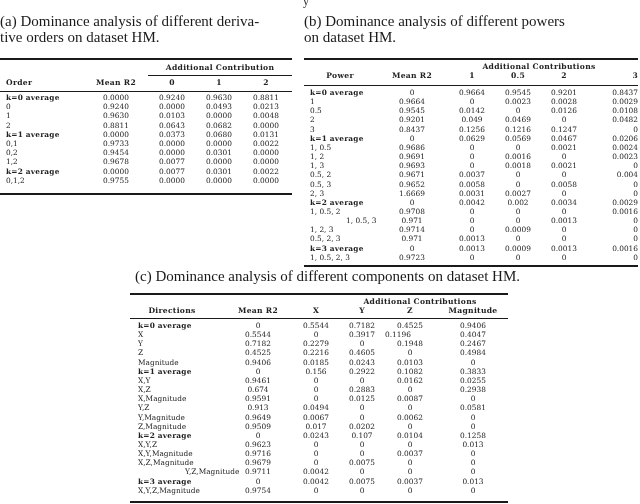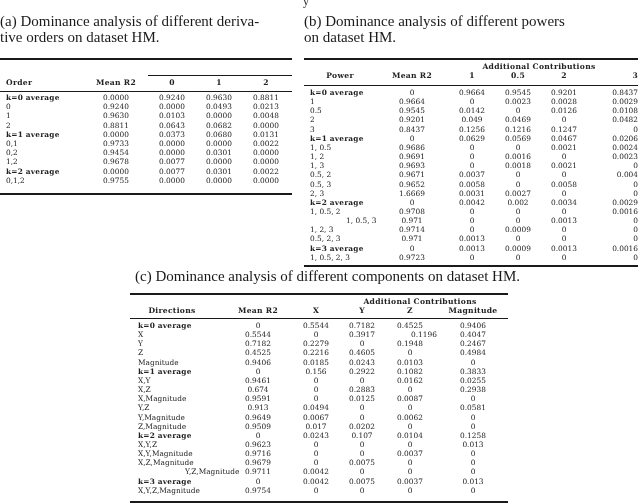--- a/index.html
+++ b/index.html
@@ -24,20 +24,23 @@
 
 <div class="caption" style="left:0px; top:14px;">(a) Dominance analysis of different deriva-</div>
 <div class="caption" style="left:0px; top:30px;">tive orders on dataset HM.</div>
 
 <div class="rule" style="left:0; top:58px; width:292px; height:1.5px;"></div>
 <div class="rule" style="left:148px; top:75px; width:144px; height:0.8px;"></div>
 <div class="rule" style="left:0; top:91px; width:292px; height:1px;"></div>
 <div class="rule" style="left:0; top:193px; width:292px; height:1.5px;"></div>
 
 <div class="tbl" id="tbl-a" style="left:0; top:0; width:292px; height:200px;">
+  <div class="row hdr" style="top:63px;">
+    <span class="cell" style="left:148px; width:144px;">Additional Contribution</span>
+  </div>
   <div class="row hdr" style="top:78px;">
     <span class="cell left" style="left:6px;">Order</span>
     <span class="cell" style="left:88px; width:56px;">Mean R2</span>
     <span class="cell" style="left:150px; width:44px;">0</span>
     <span class="cell" style="left:197px; width:44px;">1</span>
     <span class="cell" style="left:244px; width:44px;">2</span>
   </div>
   <div id="rows-a">
       <div class="row" style="top: 93px;">
         <span class="cell left bold" style="left: 6px;">k=0 average</span>
@@ -312,21 +315,21 @@
         <span class="cell" style="left: 164px; width: 44px;">0.5544</span>
         <span class="cell" style="left: 210px; width: 44px;">0.7182</span>
         <span class="cell" style="left: 258px; width: 44px;">0.4525</span>
         <span class="cell" style="left: 310px; width: 66px;">0.9406</span>
       </div>
       <div class="row" style="top: 330.15px;">
         <span class="cell left" style="left: 8px;">X</span>
         <span class="cell" style="left: 98px; width: 60px;">0.5544</span>
         <span class="cell" style="left: 164px; width: 44px;">0</span>
         <span class="cell" style="left: 210px; width: 44px;">0.3917</span>
-        <span class="cell" style="left: 272px; width: 44px;">0.1196</span>
+        <span class="cell" style="left: 246px; width: 44px;">0.1196</span>
         <span class="cell" style="left: 310px; width: 66px;">0.4047</span>
       </div>
       <div class="row" style="top: 339.3px;">
         <span class="cell left" style="left: 8px;">Y</span>
         <span class="cell" style="left: 98px; width: 60px;">0.7182</span>
         <span class="cell" style="left: 164px; width: 44px;">0.2279</span>
         <span class="cell" style="left: 210px; width: 44px;">0</span>
         <span class="cell" style="left: 258px; width: 44px;">0.1948</span>
         <span class="cell" style="left: 310px; width: 66px;">0.2467</span>
       </div>

